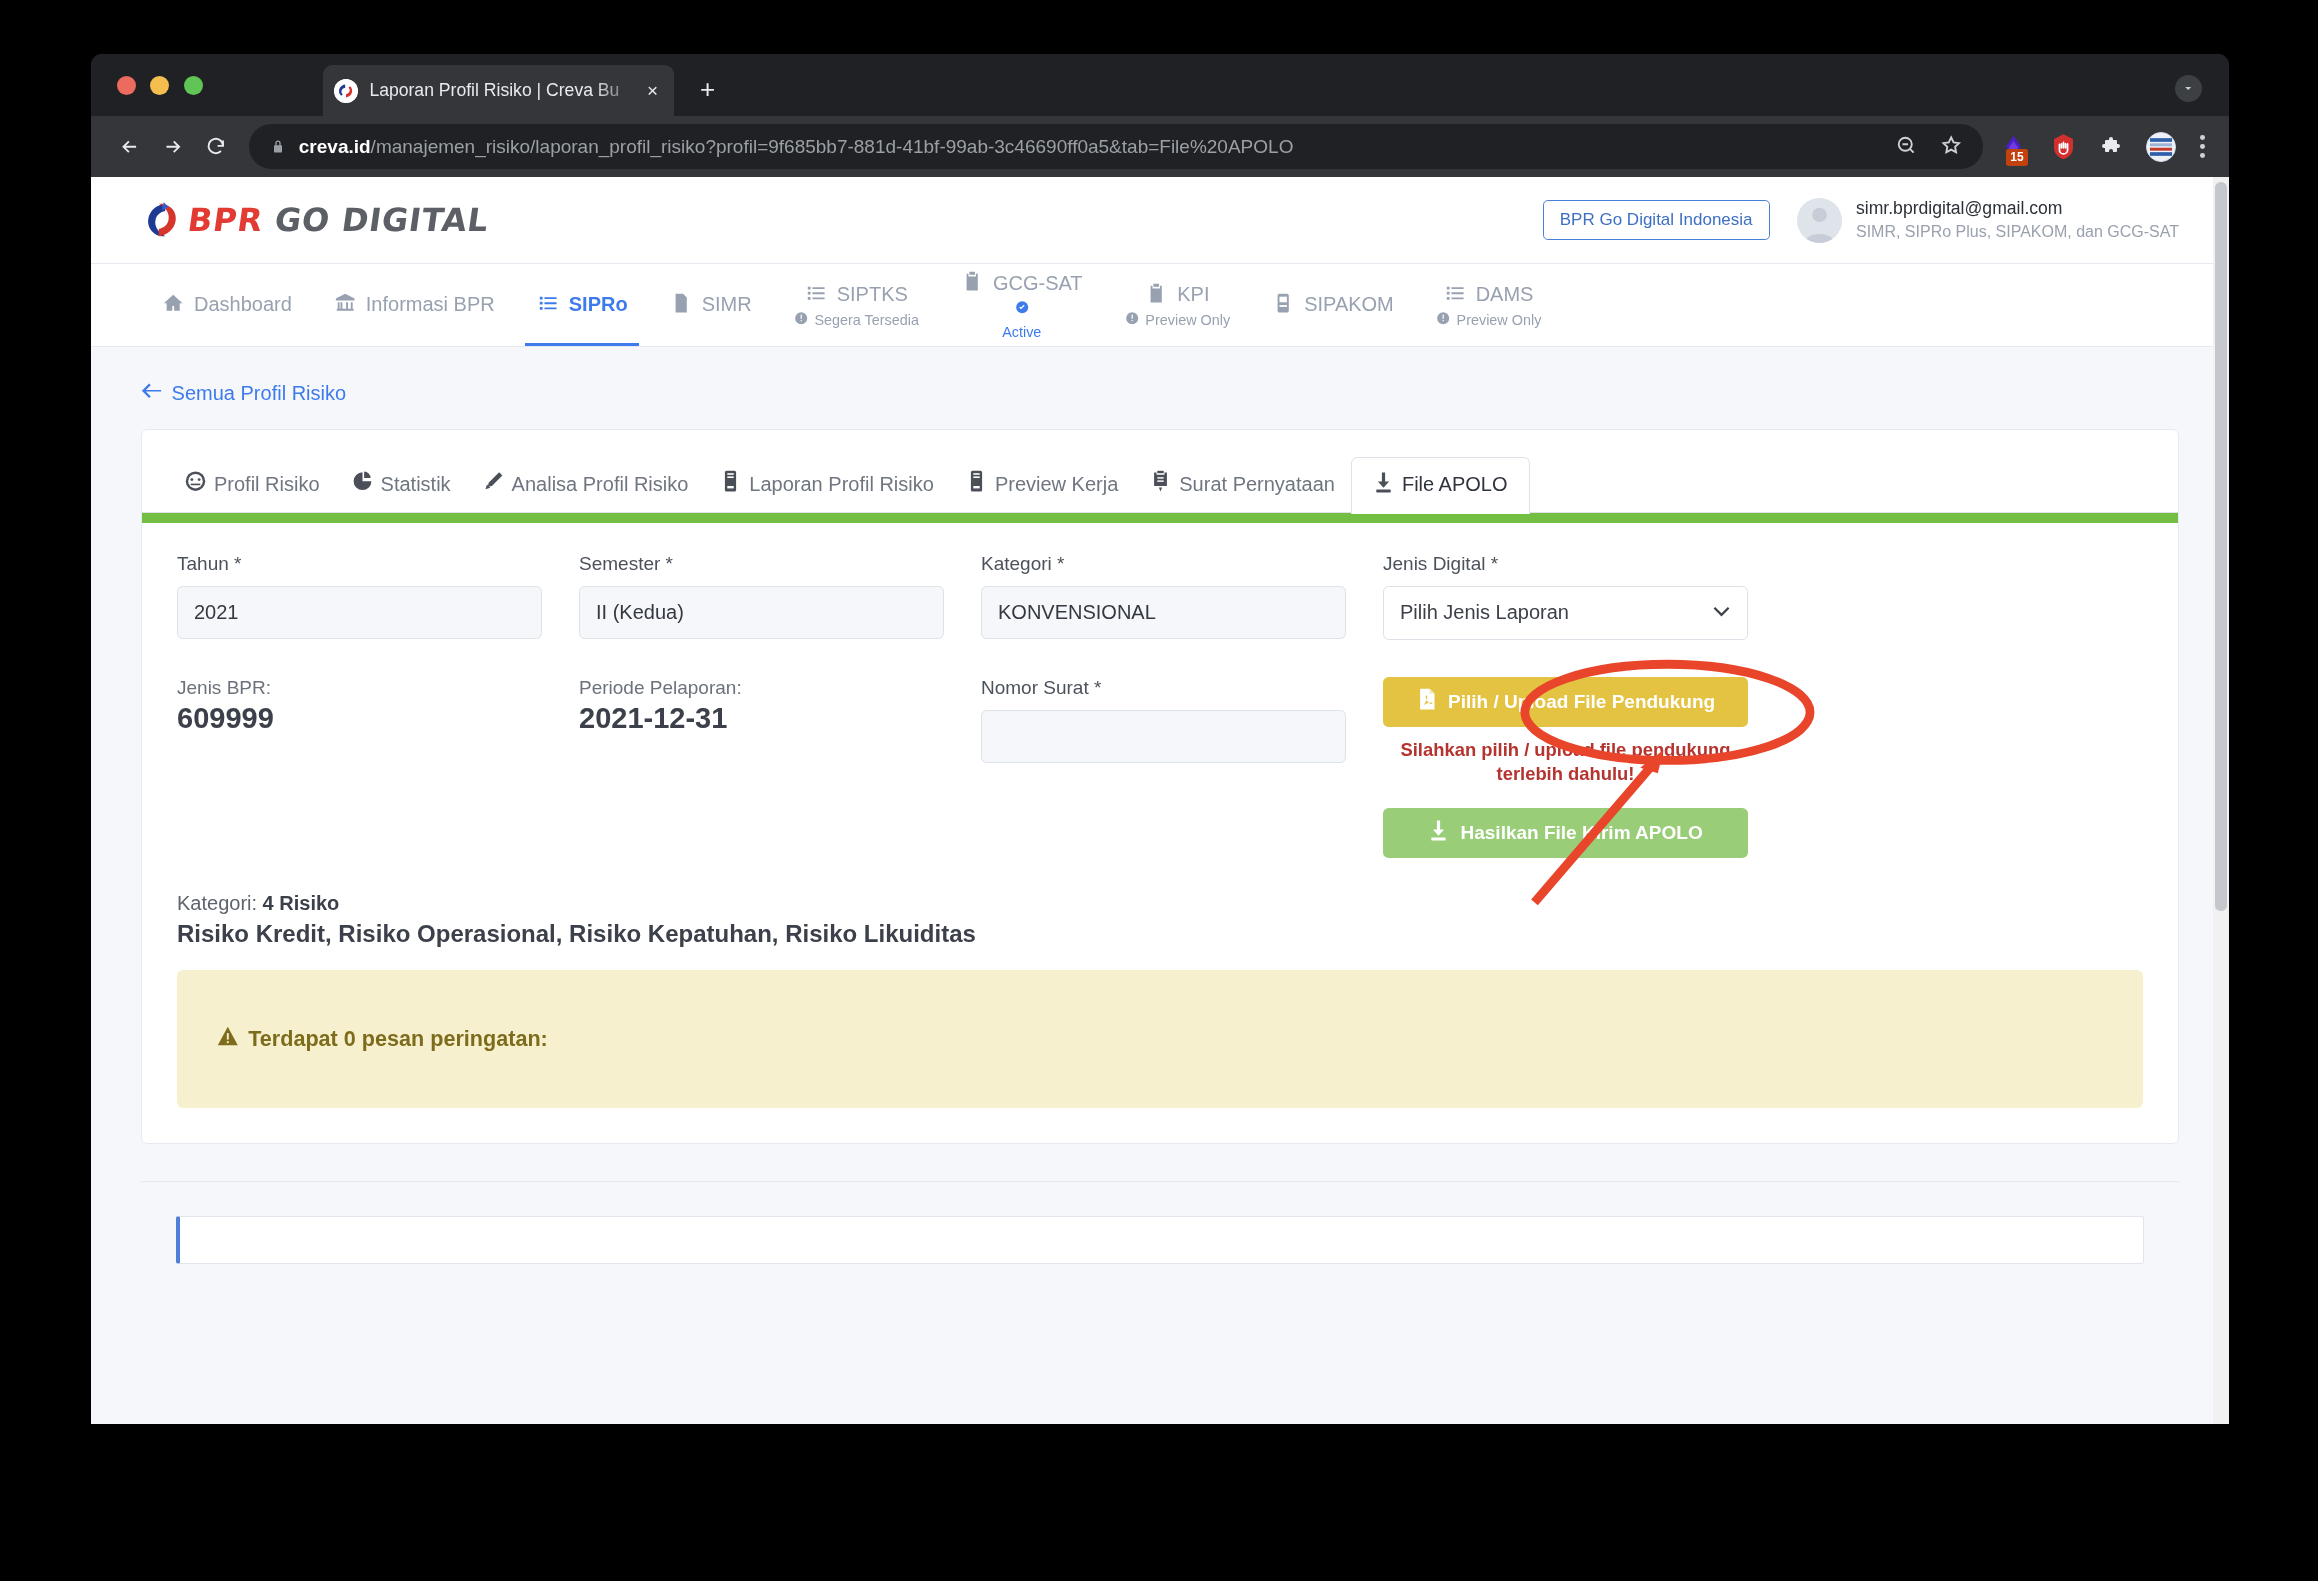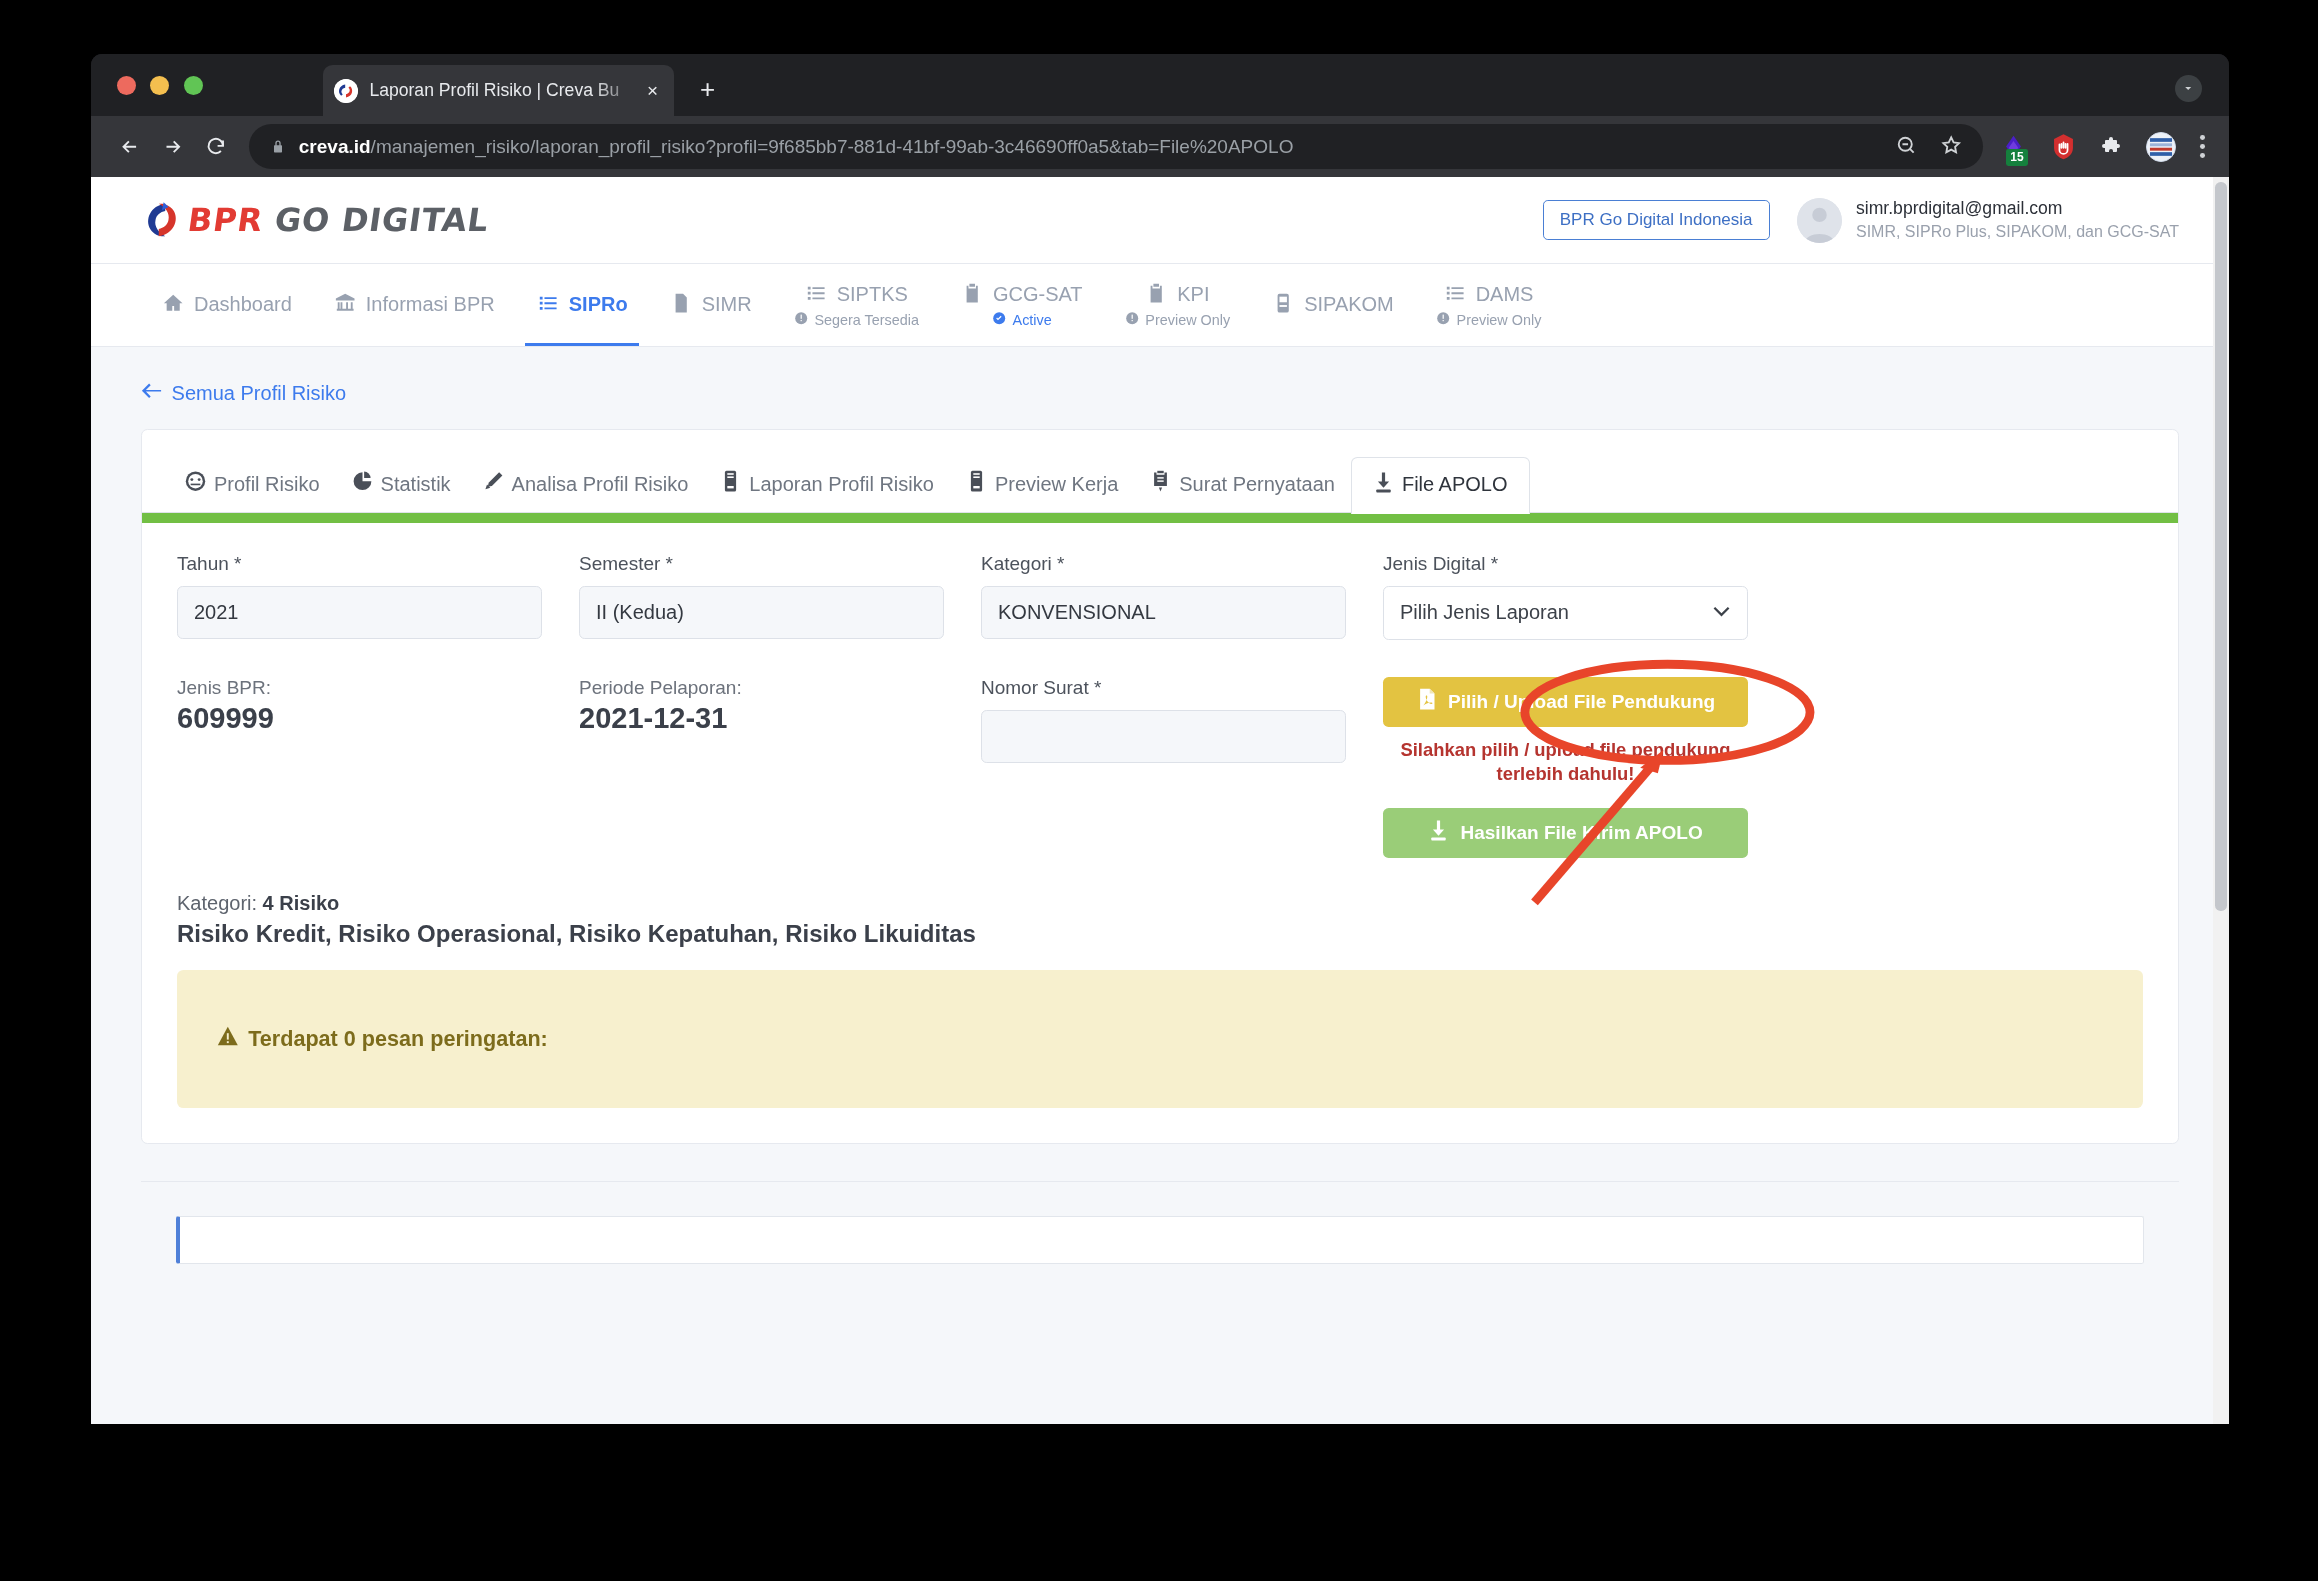--- a/index.html
+++ b/index.html
@@ -109,21 +109,21 @@
     font-size: 19px; white-space: nowrap; overflow: hidden;
     color: #9aa0a6;
   }
   .url b { color: #ffffff; font-weight: 700; }
   .omni-icons { display: flex; align-items: center; gap: 22.4px; margin-left: auto; flex: 0 0 auto; }
   .omni-icons svg { width: 22.4px; height: 22.4px; stroke: #cfd2d5; fill: none; stroke-width: 2; }
   .ext-icons { display: flex; align-items: center; gap: 17.6px; flex: 0 0 auto; }
   .ext { position: relative; width: 32px; height: 32px; display:flex; align-items:center; justify-content:center; }
   .ext-badge {
     position: absolute; left: 8.8px; bottom: -3.2px;
-    background: #15803d; color: #fff;
+    background: #c2410c; color: #fff;
     font-size: 12px; line-height: 1;
     padding: 2.4px 4px; border-radius: 2.4px;
     font-weight: 600;
   }
   .avatar-ext {
     width: 30px; height: 30px; border-radius: 50%;
     background: #dfe6f2;
     border: 1.6px solid #cfd9e8;
     overflow: hidden;
     display: flex; align-items: center; justify-content: center;
@@ -203,21 +203,21 @@
   .nav-item.active::after {
     content: ""; position: absolute; left: 9.6px; right: 9.6px; bottom: 0;
     height: 3.2px; background: #3d7bed;
   }
   .nav-sub {
     display: flex; align-items: center; gap: 6.4px;
     font-size: 14.4px; color: #98a1b0;
     margin-top: 4px;
   }
   .nav-sub svg { width: 14.4px; height: 14.4px; fill: #98a1b0; }
-  .nav-sub.active-badge { color: #3d7bed; }
+  .nav-sub.active-badge { color: #3d7bed; flex-direction: column; }
   .nav-sub.active-badge svg { fill: #3d7bed; }
   .nav-item.stacked { justify-content: center; }
 
   
   .content { padding: 0 50px; }
   .titlerow {
     display: flex; align-items: flex-start;
     padding: 27px 0 9.6px 0;
   }
   .back-link {

